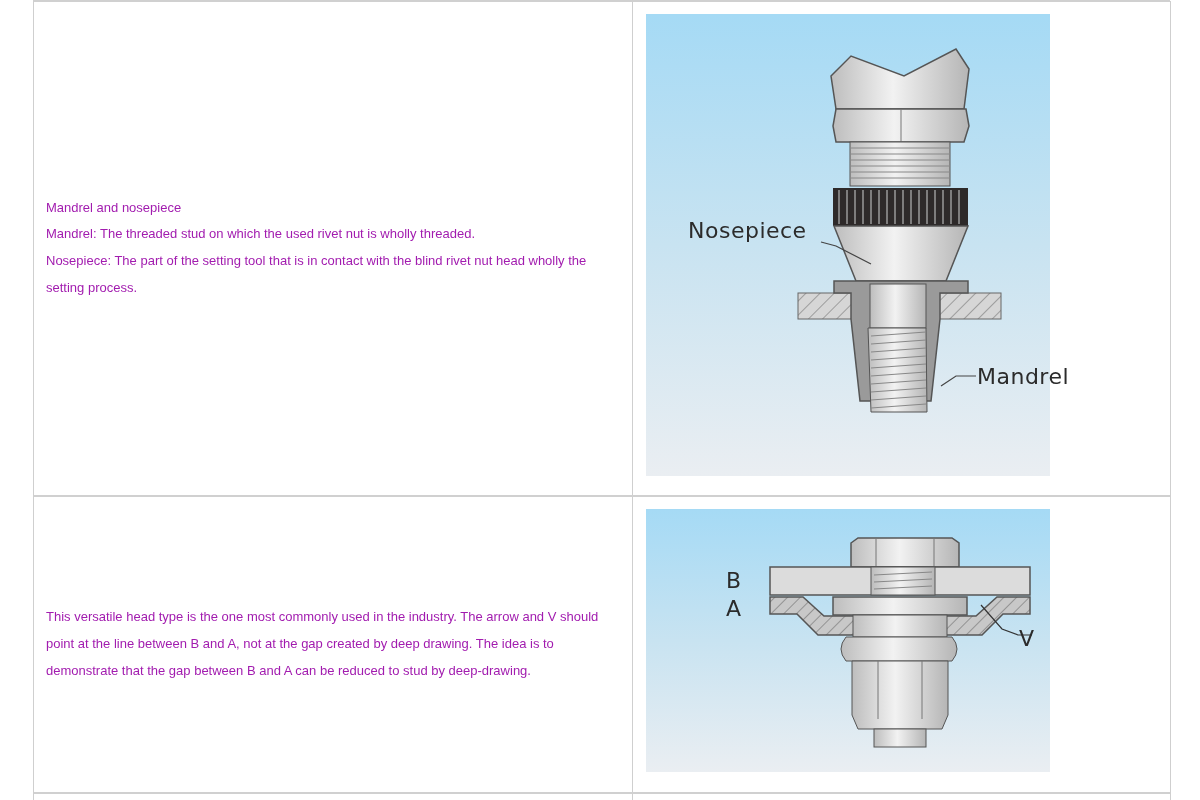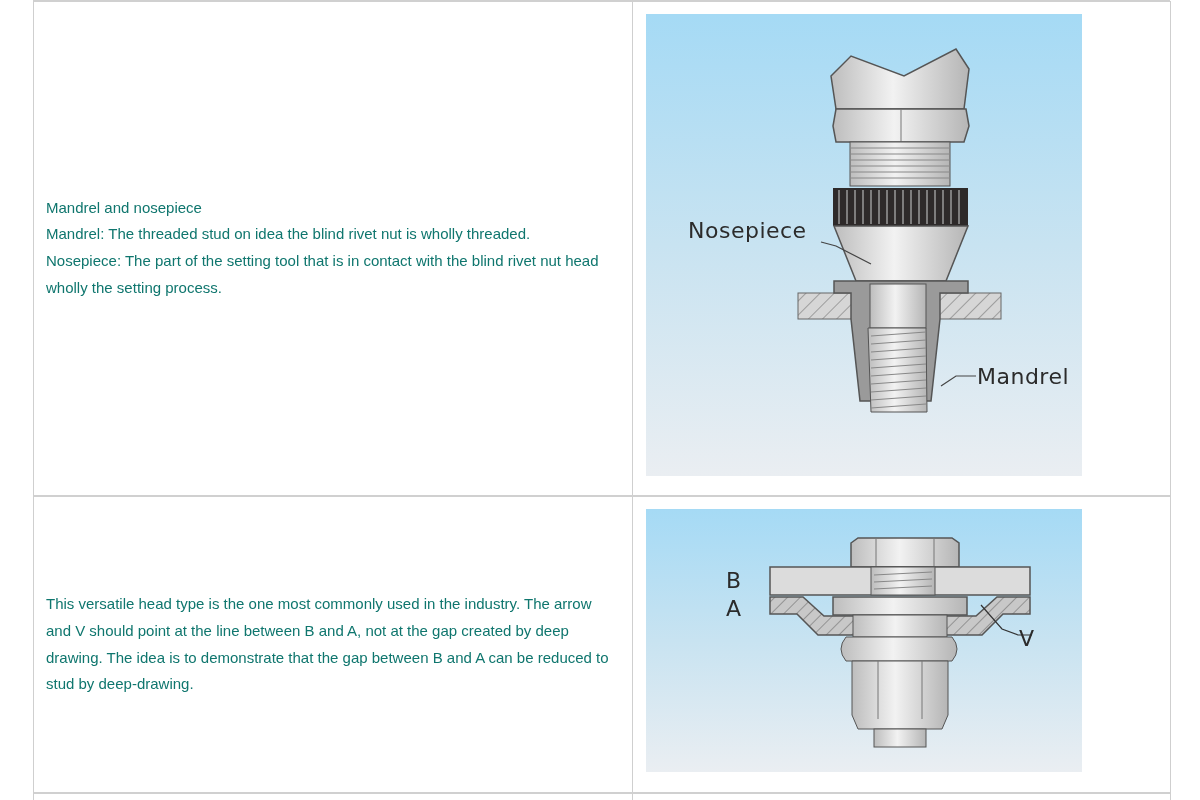--- a/index.html
+++ b/index.html
@@ -5,40 +5,40 @@
   html, body { margin:0; padding:0; background:#ffffff; }
   body { width:1200px; height:800px; overflow:hidden; position:relative; font-family:"Liberation Sans", sans-serif; }
   .table { position:absolute; left:33px; top:1px; width:1136px; border-left:1px solid #cfcfcf; border-right:1px solid #cfcfcf; }
   .topline { position:absolute; left:33px; top:0; width:1137px; height:2px; background:#d0d0d0; }
   .row { position:relative; display:flex; border-bottom:2px solid #d0d0d0; box-sizing:border-box; }
   .row1 { height:496px; }
   .row2 { height:297px; }
   .row3 { height:20px; border-bottom:none; }
   .cell-text { width:599px; border-right:1px solid #cfcfcf; box-sizing:border-box; display:flex; align-items:center; padding-left:12px; padding-right:14px; }
   .cell-img { flex:1; position:relative; }
-  .text { color:#0f766e; font-size:15px; line-height:26.7px; }
+  .text { color:#a21caf; font-size:13px; line-height:26.7px; }
   .text p { margin:0; }
-  .illus { position:absolute; left:13px; width:436px; background:linear-gradient(#a5daf5 0%, #c8e3f1 50%, #eaeef2 100%); }
+  .illus { position:absolute; left:13px; width:404px; background:linear-gradient(#a5daf5 0%, #c8e3f1 50%, #eaeef2 100%); }
   .row1 .illus { top:13px; height:462px; }
   .row2 .illus { top:12px; height:263px; }
   svg { position:absolute; left:0; top:0; }
   .lbl { position:absolute; color:#2b2b2b; font-family:"DejaVu Sans", sans-serif; font-size:22px; letter-spacing:0.5px; }
 </style>
 </head>
 <body>
 
 <div class="topline"></div>
 
 <div class="table">
 
   <div class="row row1">
     <div class="cell-text">
       <div class="text">
         <p>Mandrel and nosepiece</p>
-        <p>Mandrel: The threaded stud on idea the blind rivet nut is wholly threaded.</p>
+        <p>Mandrel: The threaded stud on which the used rivet nut is wholly threaded.</p>
         <p>Nosepiece: The part of the setting tool that is in contact with the blind rivet nut head wholly the setting process.</p>
       </div>
     </div>
     <div class="cell-img">
       <div class="illus">
         <svg width="508" height="462" viewBox="0 0 508 462">
           <defs>
             <linearGradient id="mg" x1="0" x2="1">
               <stop offset="0" stop-color="#bdbdbd"></stop>
                 <stop offset="0.45" stop-color="#f2f2f2"></stop>

